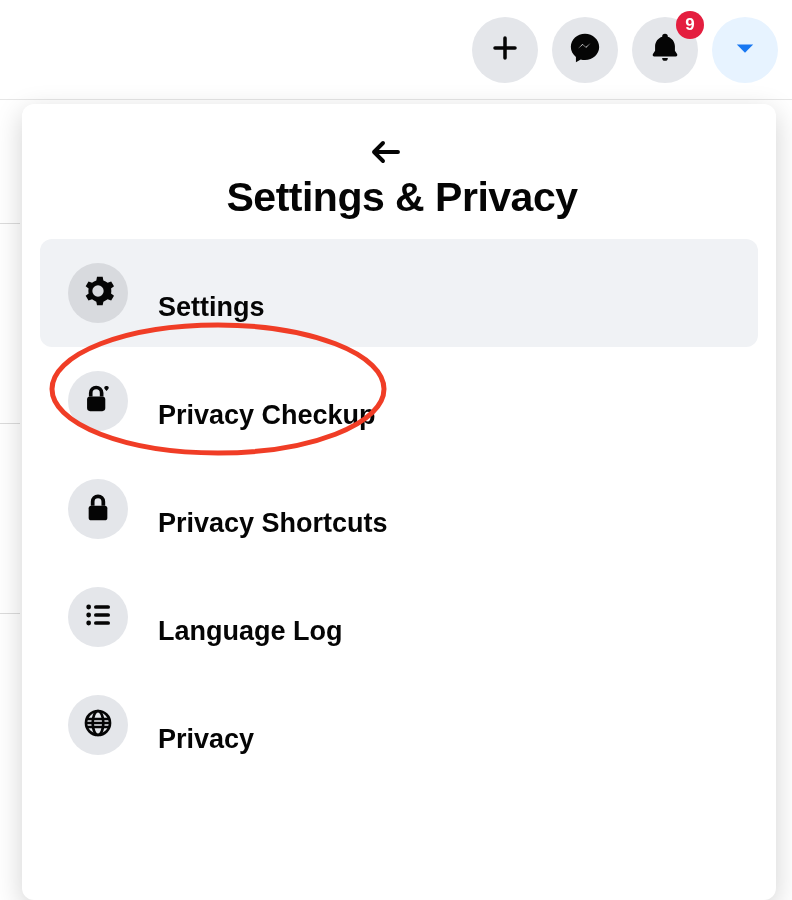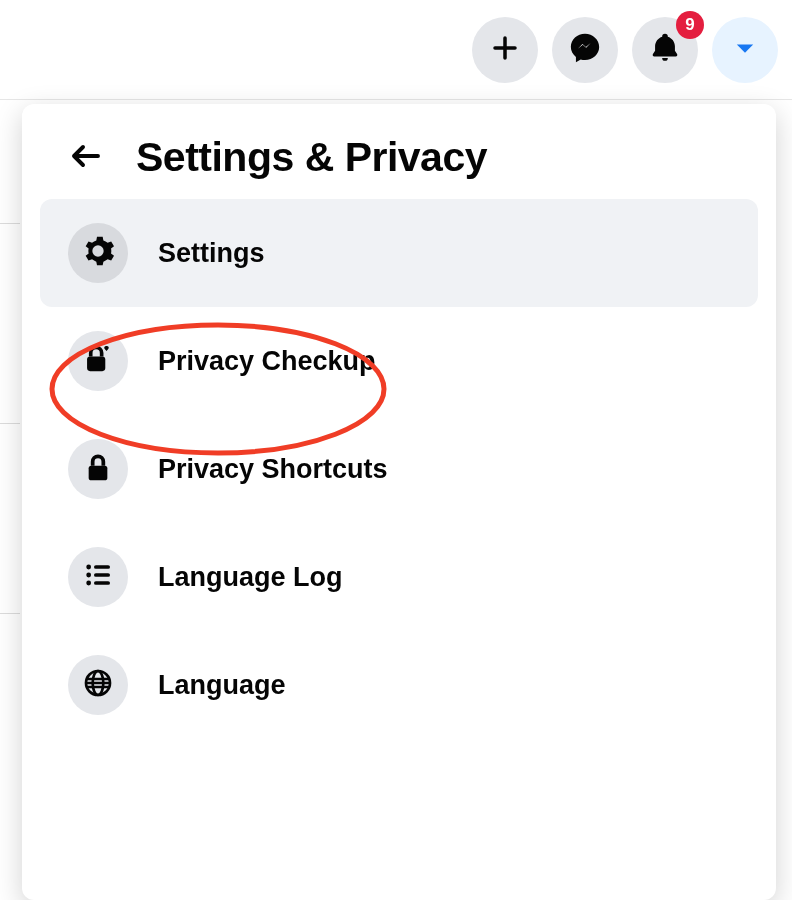--- a/index.html
+++ b/index.html
@@ -62,40 +62,41 @@
       bottom: 0;
       background: #fff;
       border-radius: 12px;
       box-shadow: 0 8px 28px rgba(0,0,0,0.18);
       padding: 30px 0;
     }
     .panel-header {
       display: flex;
       align-items: center;
       padding: 0 40px 18px 46px;
+      flex-direction: column;
     }
     .back-arrow {
       display: flex;
       align-items: center;
       justify-content: center;
       cursor: pointer;
       margin-right: 32px;
     }
     .panel-title {
       font-size: 41px;
       font-weight: 800;
       letter-spacing: -0.5px;
       color: #050505;
     }
     .menu {
       padding: 0 18px;
     }
     .menu-item {
       display: flex;
-      align-items: center;
+      align-items: flex-end;
       padding: 24px 28px;
       border-radius: 12px;
       cursor: pointer;
     }
     .menu-item.selected {
       background: #f0f2f5;
     }
     .menu-icon-wrap {
       width: 60px;
       height: 60px;
@@ -247,21 +248,21 @@
     <div class="menu-item">
       <div class="menu-icon-wrap">
         <span>
           <svg width="32" height="32" viewBox="0 0 24 24" fill="none" stroke="#050505" stroke-width="2">
             <circle cx="12" cy="12" r="9"></circle>
             <ellipse cx="12" cy="12" rx="4" ry="9"></ellipse>
             <path d="M3.5 9h17M3.5 15h17M3 12h18"></path>
           </svg>
         </span>
       </div>
-      <div class="menu-label">Language</div>
+      <div class="menu-label">Privacy</div>
     </div>
 
   </div>
 
   <svg class="highlight-ellipse" viewBox="0 0 340 138">
     <ellipse cx="170" cy="69" rx="166" ry="64" fill="none" stroke="#f03d26" stroke-width="5"></ellipse>
   </svg>
 </div>
 
 </body></html>

